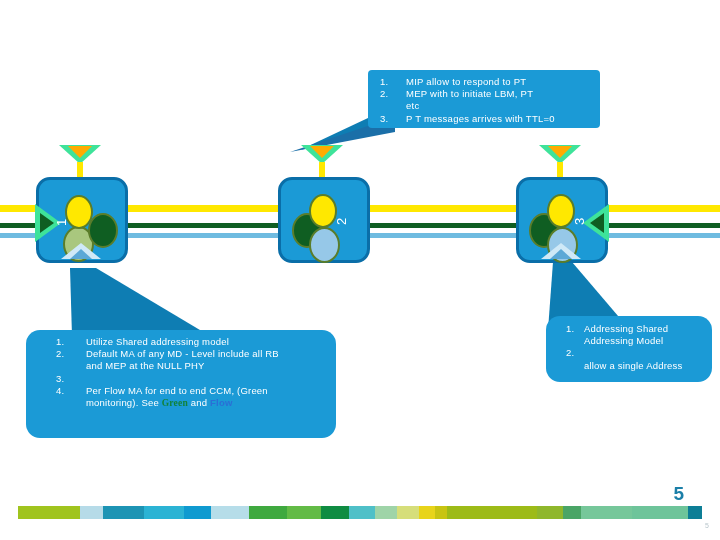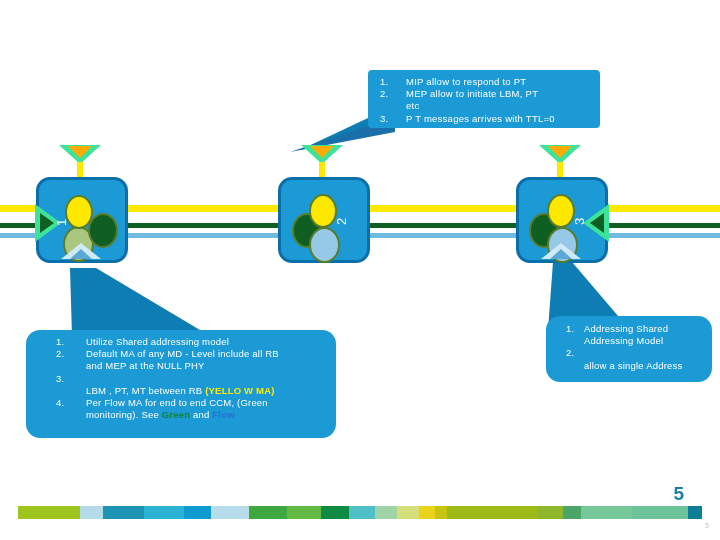--- a/index.html
+++ b/index.html
@@ -92,21 +92,21 @@
   
   .callout-right .clist {
     padding: 7px 0 0 20px;
     font-size: 9.5px;
     line-height: 12.2px;
     letter-spacing: 0.2px;
   }
   .callout-right .num { width: 18px; }
 
   .hl-yellow { color: #ffe900; font-weight: bold; }
-  .hl-green  { color: #12823a; font-weight: bold; }
+  .hl-green  { color: #12823a; font-weight: bold; font-family: Liberation Serif, serif; }
   .hl-blue   { color: #2a6fd6; font-weight: bold; }
 
   
   .node {
     position: absolute;
     width: 92px;
     height: 86px;
     background: #1b9ad6;
     border: 3px solid #0a6ea8;
     border-radius: 14px;
@@ -320,21 +320,21 @@
   </div>
 
   <div class="callout callout-top">
     <ul class="clist">
       <li>
         <span class="num">1.</span>
         <span class="txt">MIP  allow to respond to PT</span>
       </li>
       <li>
         <span class="num">2.</span>
-        <span class="txt">MEP allow to initiate LBM, PT</span>
+        <span class="txt">MEP with to initiate LBM, PT</span>
       </li>
       <li>
         <span class="num"></span>
         <span class="txt">etc</span>
       </li>
       <li>
         <span class="num">3.</span>
         <span class="txt">P T messages arrives with TTL=0</span>
       </li>
     </ul>
@@ -349,24 +349,20 @@
       <li>
         <span class="num">2.</span>
         <span class="txt">Default MA of any MD - Level  include all RB</span>
       </li>
       <li>
         <span class="num"></span>
         <span class="txt">and MEP at the NULL PHY</span>
       </li>
       <li>
         <span class="num">3.</span>
-      </li>
-      <li>
-        <span class="num"></span>
-        <span class="txt"><span>LBM , PT, MT between RB </span><span class="hl-yellow">(YELLO W MA)</span></span>
       </li>
       <li>
         <span class="num">4.</span>
         <span class="txt">Per Flow MA for end to end CCM, (Green</span>
       </li>
       <li>
         <span class="num"></span>
         <span class="txt"><span>monitoring). See </span><span class="hl-green">Green</span><span> and </span><span class="hl-blue">Flow</span></span>
       </li>
     </ul>

